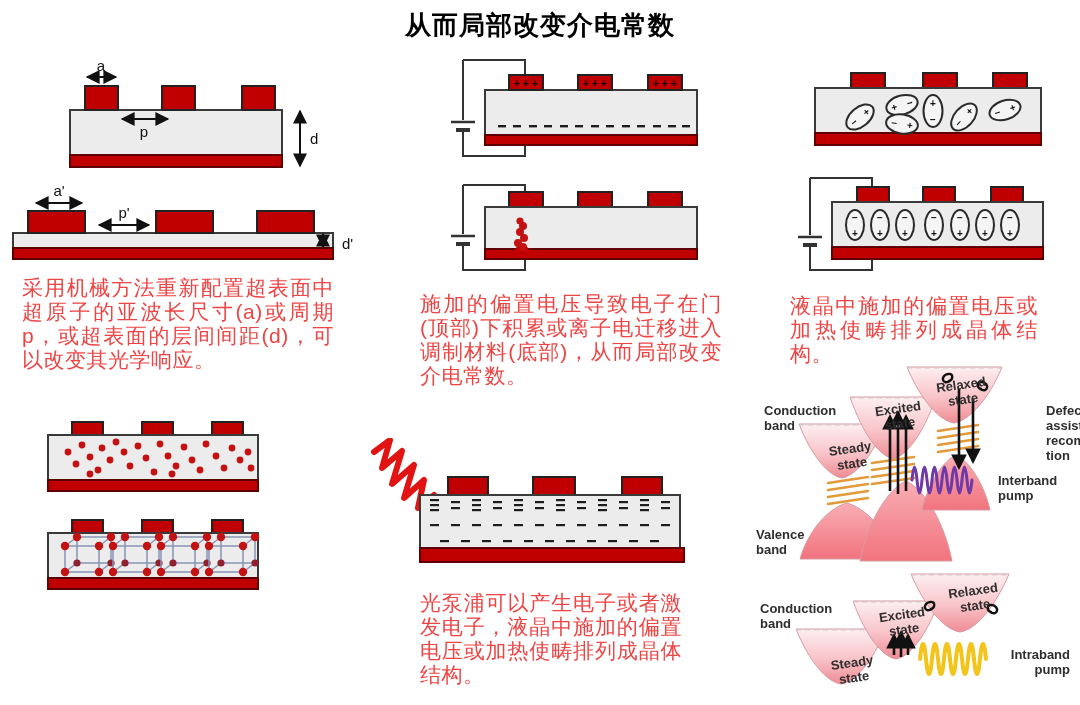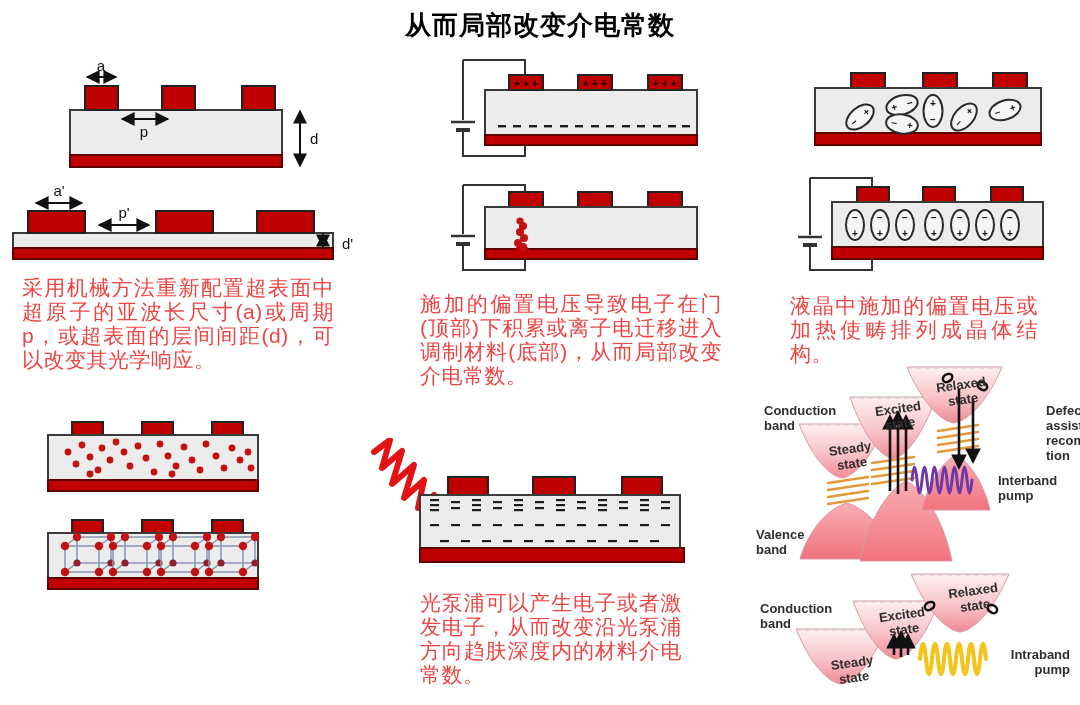--- a/index.html
+++ b/index.html
@@ -434,21 +434,21 @@
           <rect x="158" y="102" width="9" height="2.2" class="dash"></rect>
           <rect x="179" y="102" width="9" height="2.2" class="dash"></rect>
           <rect x="200" y="102" width="9" height="2.2" class="dash"></rect>
           <rect x="221" y="102" width="9" height="2.2" class="dash"></rect>
           <rect x="242" y="102" width="9" height="2.2" class="dash"></rect>
           <rect x="263" y="102" width="9" height="2.2" class="dash"></rect>
           <rect x="284" y="102" width="9" height="2.2" class="dash"></rect>
         </g>
     </svg>
   </div>
-  <div class="caption" style="left:420px; top:591px; width:262px;">光泵浦可以产生电子或者激发电子，从而改变沿光泵浦方向趋肤深度内的材料介电常数。</div>
+  <div class="caption" style="left:420px; top:591px; width:262px;">光泵浦可以产生电子或者激发电子，液晶中施加的偏置电压或加热使畴排列成晶体结构。</div>
 
   <div class="panel" style="left:752px; top:363px; width:328px; height:342px;">
     <svg width="328" height="342" viewBox="0 0 328 342">
       <defs>
         <linearGradient id="gV" x1="0" y1="0" x2="0" y2="1">
           <stop offset="0%" stop-color="#FDEFF1"></stop>
             <stop offset="55%" stop-color="#F8C3C8"></stop>
             <stop offset="100%" stop-color="#EF8B94"></stop>
         </linearGradient>
         <linearGradient id="gH" x1="0" y1="0" x2="0" y2="1">

